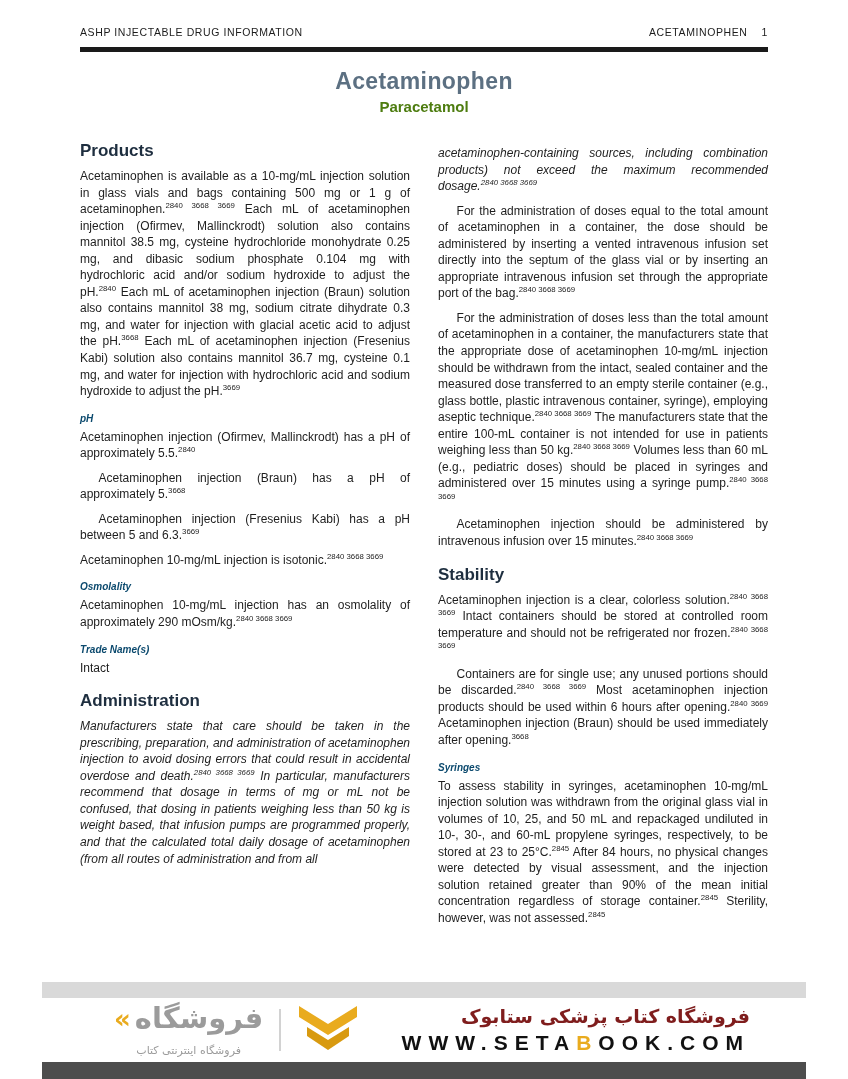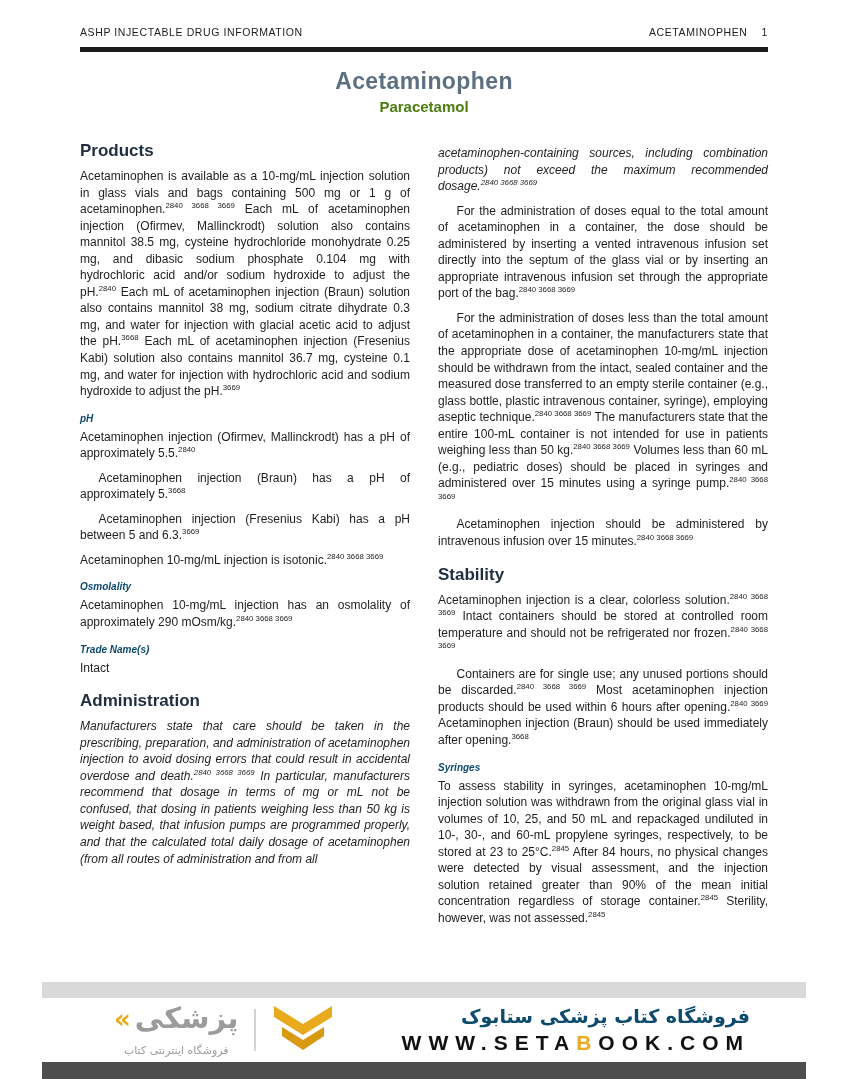--- a/index.html
+++ b/index.html
@@ -148,21 +148,21 @@
     width: 2px;
     height: 42px;
     background: #d2d2d2;
   }
   .footer-right { text-align: right; }
   .store-name {
     font-family: "DejaVu Sans", sans-serif;
     direction: rtl;
     font-size: 19px;
     font-weight: 700;
-    color: #0c4a6e;
+    color: #7f1d1d;
     line-height: 1.2;
   }
   .website {
     margin-top: 4px;
     font-size: 21px;
     font-weight: 700;
     letter-spacing: 7px;
     color: #111111;
     white-space: nowrap;
   }
@@ -230,21 +230,21 @@
 
   </div>
 
   <div class="gray-band"></div>
 
   <div class="footer">
     <div class="footer-left">
       <div class="wordmark">
         <div class="brand-row">
           <span class="guillemet">«</span>
-          <span class="brand">پزشکی</span>
+          <span class="brand">فروشگاه</span>
         </div>
         <div class="tagline">فروشگاه اینترنتی کتاب</div>
       </div>
       <div class="logo-divider"></div>
       <span>
         <svg width="62" height="46" viewBox="0 0 62 46" aria-hidden="true">
           <path d="M2 1 L31 19 L60 1 L60 12 L31 30 L2 12 Z" fill="#e9ab1e"></path>
           <path d="M10 22 L31 35 L52 22 L52 31 L31 45 L10 31 Z" fill="#d89a10"></path>
         </svg>
       </span>

